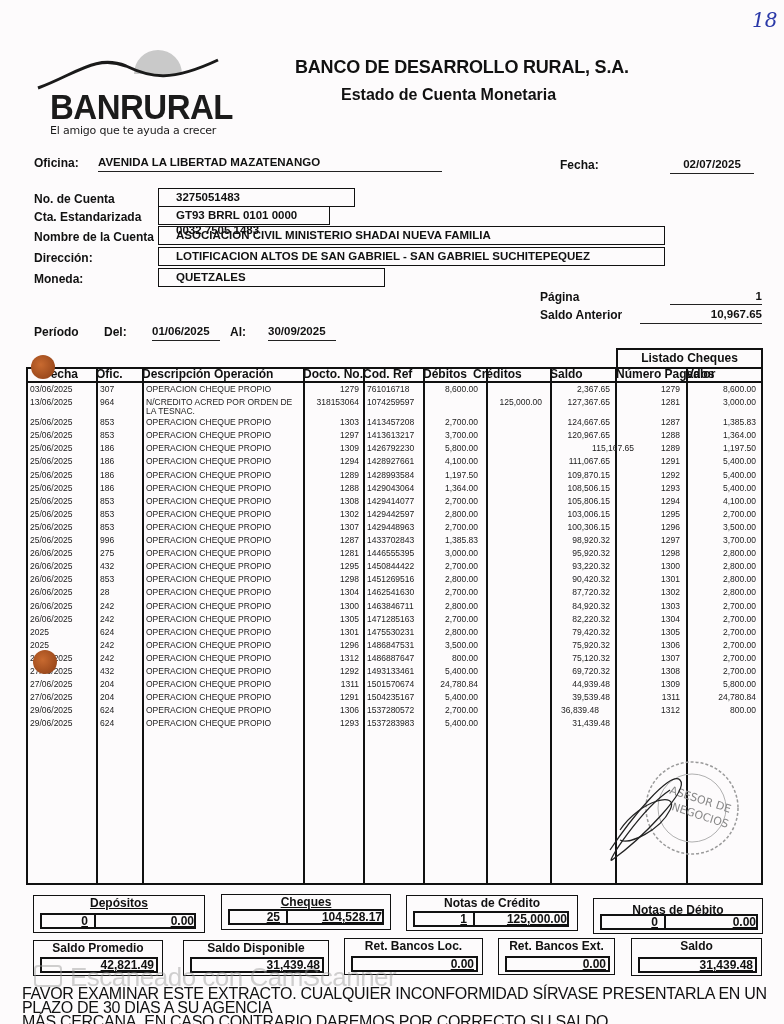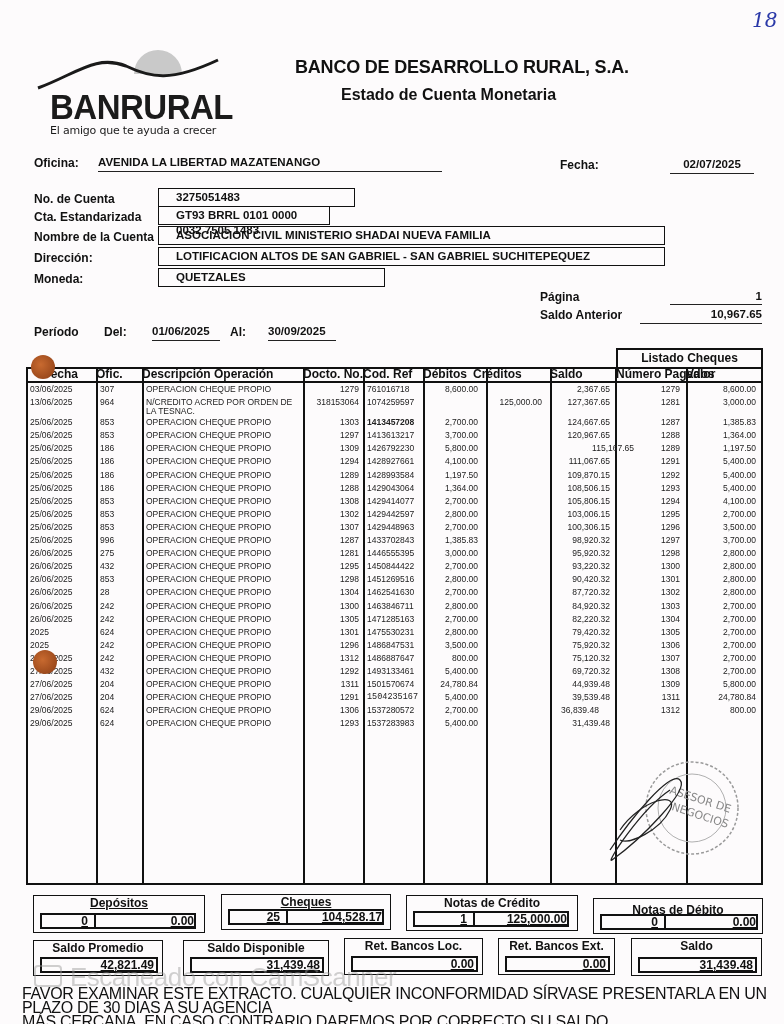--- a/index.html
+++ b/index.html
@@ -152,21 +152,21 @@
           <span class="cell r" style="left: 460px; width: 56px;">125,000.00</span>
           <span class="cell r" style="left: 524px; width: 60px;">127,367.65</span>
           <span class="cell r" style="left: 592px; width: 62px;">1281</span>
           <span class="cell r" style="left: 662px; width: 68px;">3,000.00</span>
         </div>
         <div class="row" style="top: 34.1px;">
           <span class="cell" style="left: 4px; width: 60px;">25/06/2025</span>
           <span class="cell" style="left: 74px; width: 40px;">853</span>
           <span class="cell" style="left: 120px; width: 155px;">OPERACION CHEQUE PROPIO</span>
           <span class="cell r" style="left: 277px; width: 56px;">1303</span>
-          <span class="cell" style="left: 341px; width: 55px; font-weight: bold;">1413457208</span>
+          <span class="cell" style="left: 341px; width: 55px;">1413457208</span>
           <span class="cell r" style="left: 397px; width: 55px;">2,700.00</span>
           <span class="cell r" style="left: 460px; width: 56px;"></span>
           <span class="cell r" style="left: 524px; width: 60px;">124,667.65</span>
           <span class="cell r" style="left: 592px; width: 62px;">1287</span>
           <span class="cell r" style="left: 662px; width: 68px;">1,385.83</span>
         </div>
         <div class="row" style="top: 47.2px;">
           <span class="cell" style="left: 4px; width: 60px;">25/06/2025</span>
           <span class="cell" style="left: 74px; width: 40px;">853</span>
           <span class="cell" style="left: 120px; width: 155px;">OPERACION CHEQUE PROPIO</span>
@@ -404,21 +404,21 @@
           <span class="cell r" style="left: 460px; width: 56px;"></span>
           <span class="cell r" style="left: 524px; width: 60px;">44,939.48</span>
           <span class="cell r" style="left: 592px; width: 62px;">1309</span>
           <span class="cell r" style="left: 662px; width: 68px;">5,800.00</span>
         </div>
         <div class="row" style="top: 309.2px;">
           <span class="cell" style="left: 4px; width: 60px;">27/06/2025</span>
           <span class="cell" style="left: 74px; width: 40px;">204</span>
           <span class="cell" style="left: 120px; width: 155px;">OPERACION CHEQUE PROPIO</span>
           <span class="cell r" style="left: 277px; width: 56px;">1291</span>
-          <span class="cell" style="left: 341px; width: 55px; font-family: Liberation Mono, monospace;">1504235167</span>
+          <span class="cell" style="left: 341px; width: 55px;">1504235167</span>
           <span class="cell r" style="left: 397px; width: 55px;">5,400.00</span>
           <span class="cell r" style="left: 460px; width: 56px;"></span>
           <span class="cell r" style="left: 524px; width: 60px;">39,539.48</span>
           <span class="cell r" style="left: 592px; width: 62px;">1311</span>
           <span class="cell r" style="left: 662px; width: 68px;">24,780.84</span>
         </div>
         <div class="row" style="top: 322.3px;">
           <span class="cell" style="left: 4px; width: 60px;">29/06/2025</span>
           <span class="cell" style="left: 74px; width: 40px;">624</span>
           <span class="cell" style="left: 120px; width: 155px;">OPERACION CHEQUE PROPIO</span>

